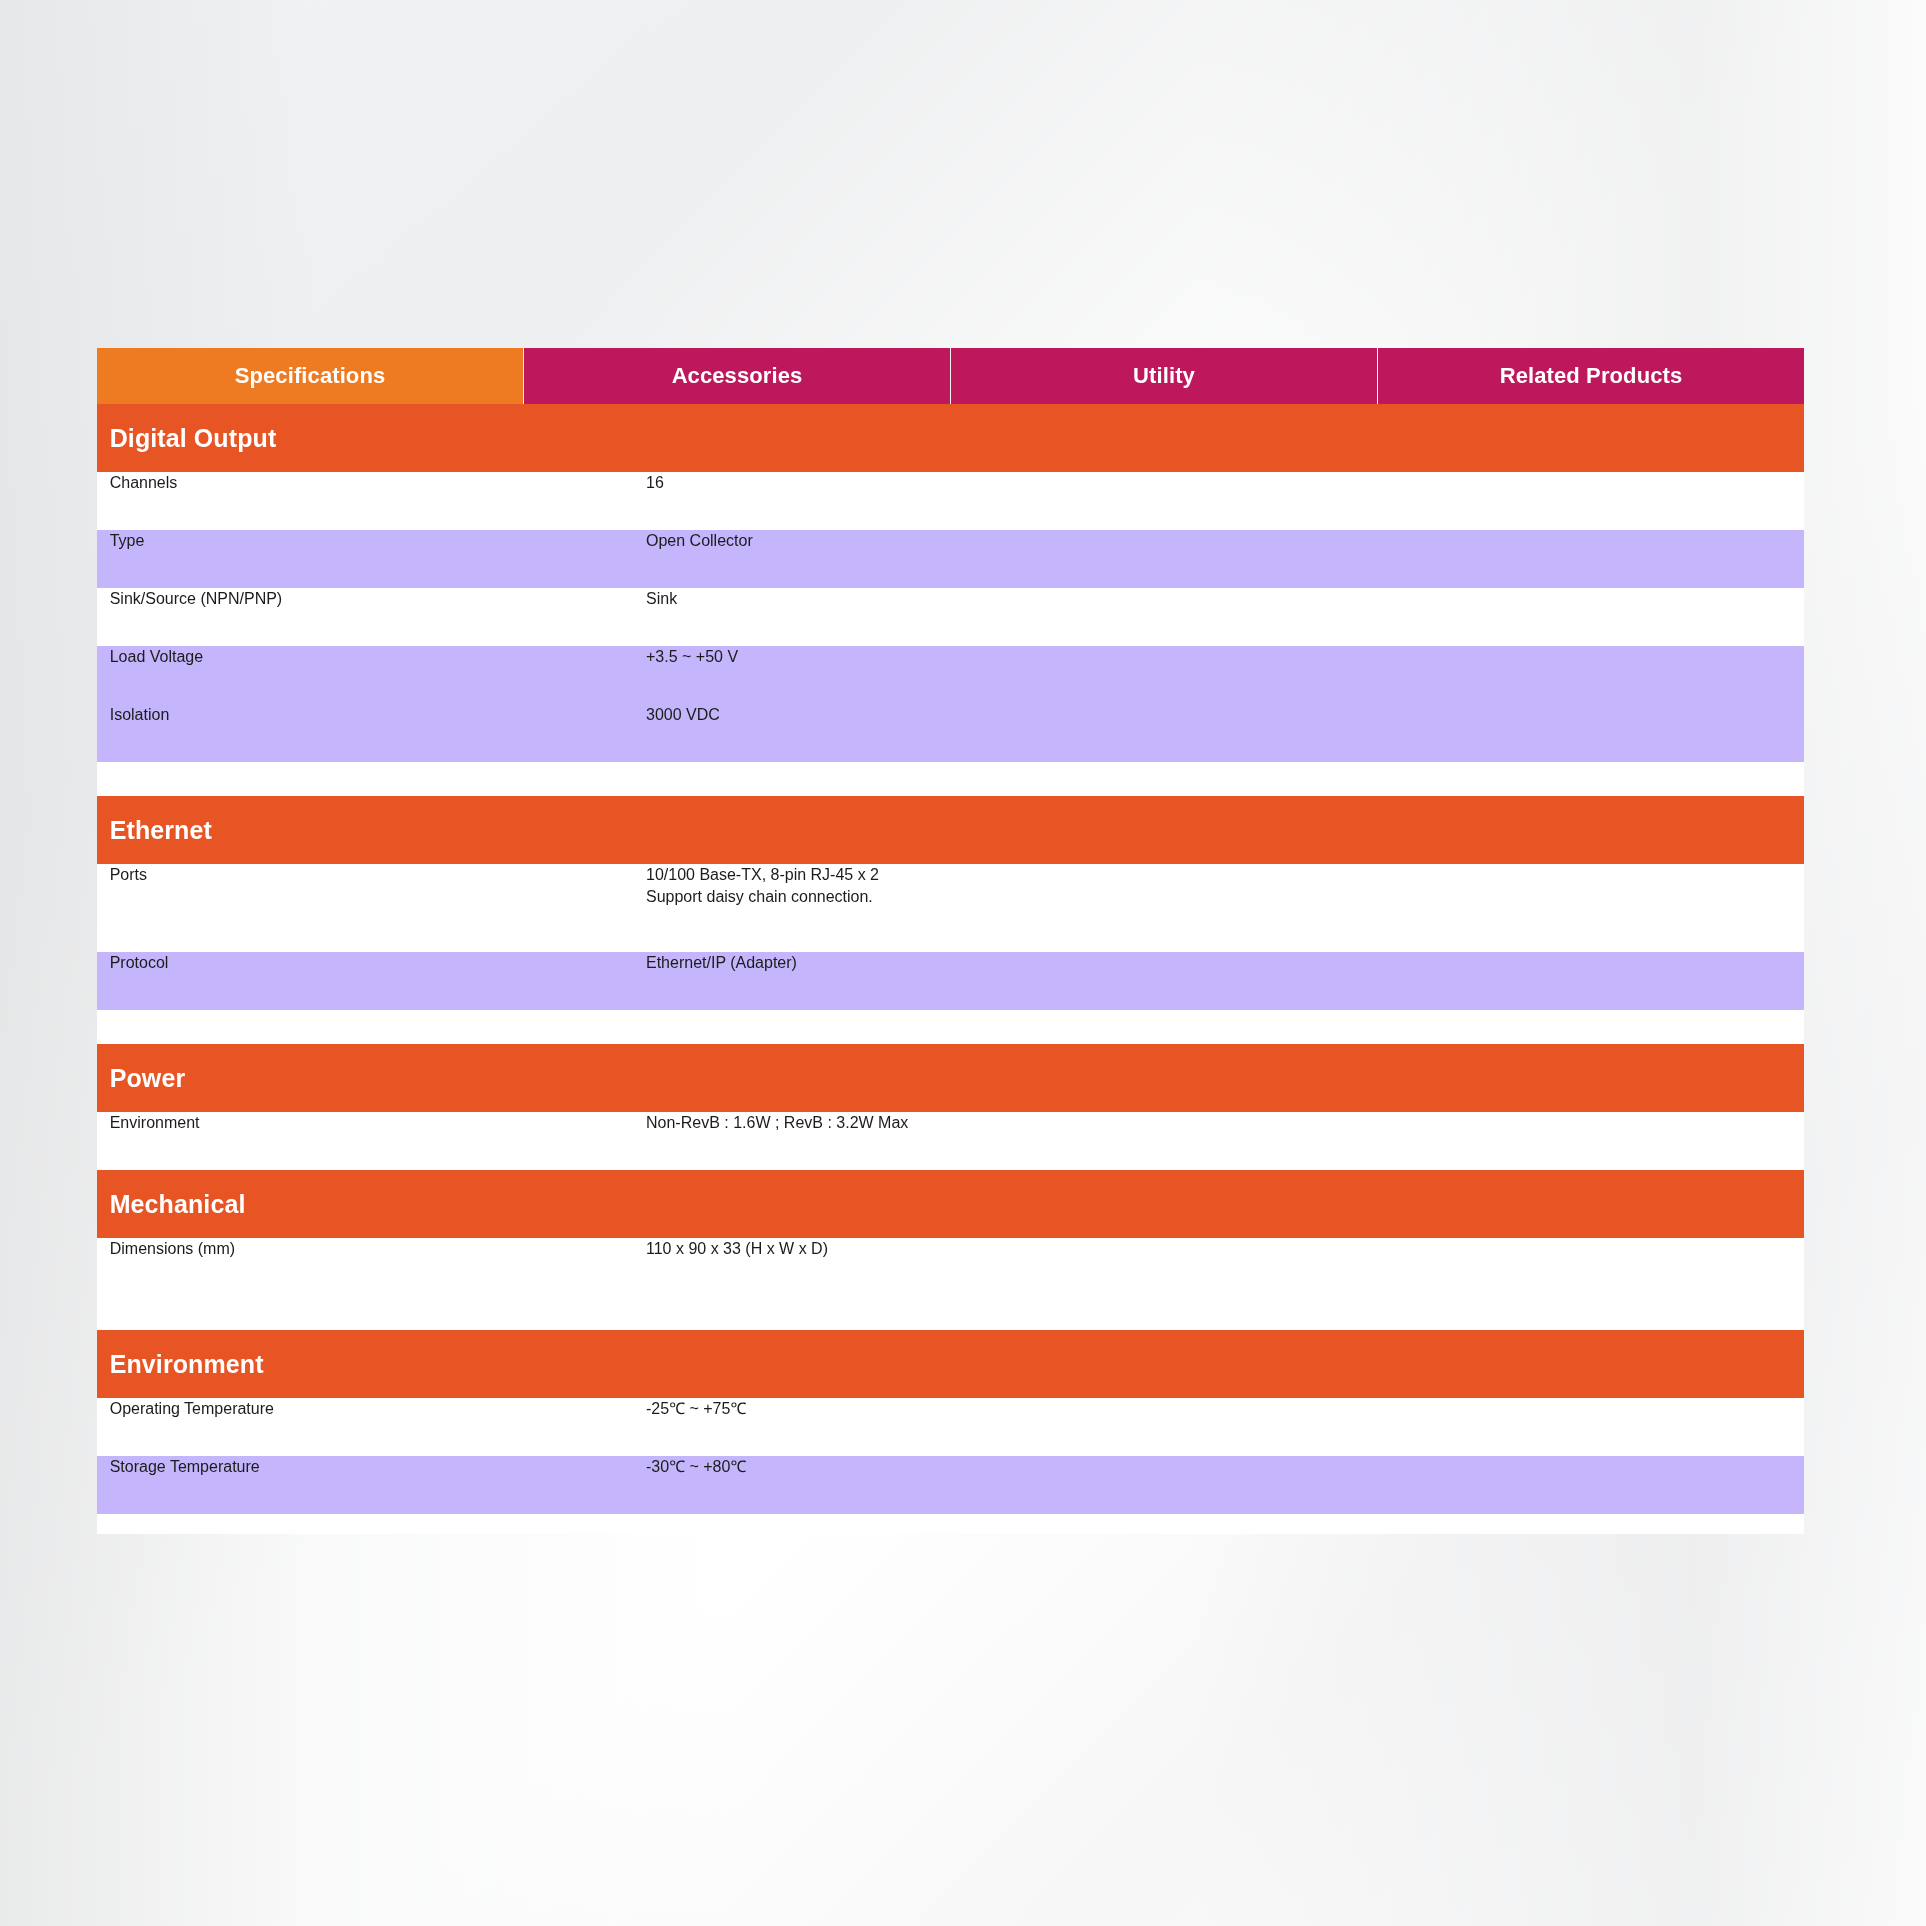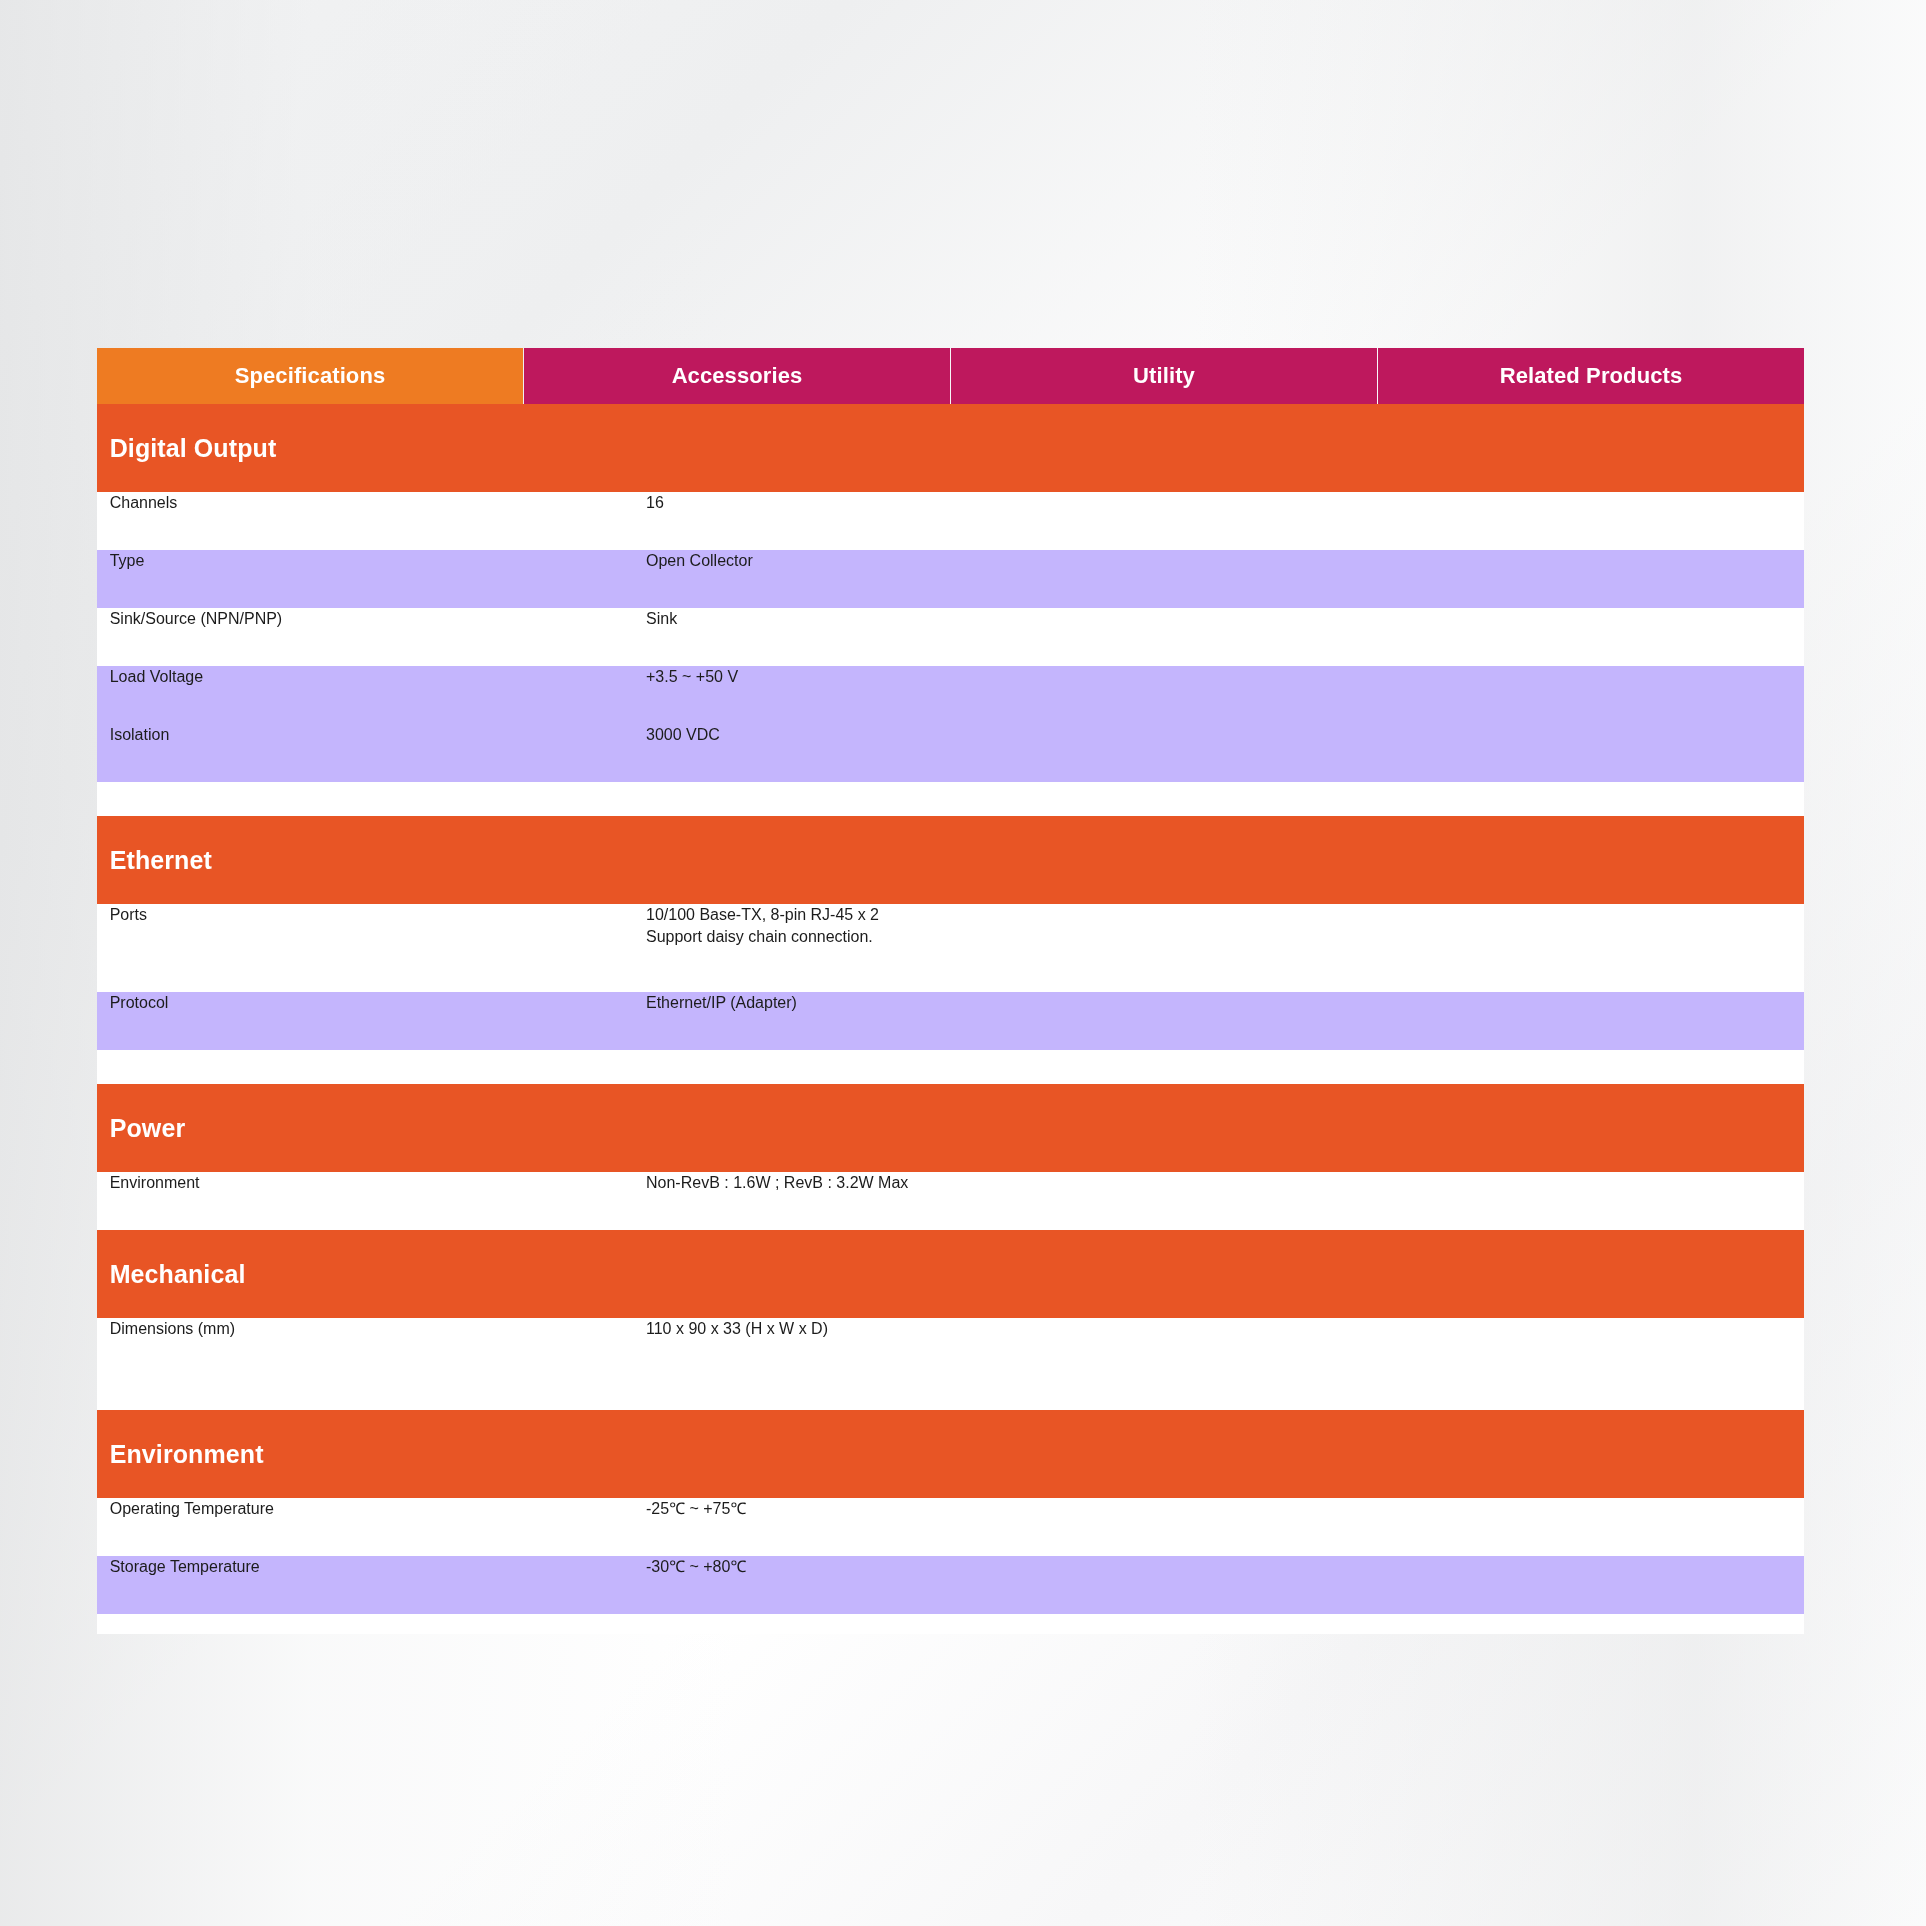--- a/index.html
+++ b/index.html
@@ -64,21 +64,21 @@
   }
 
   
   .spec-table { width: 100%; }
 
   .section-header {
     background: #e85525;
     color: #ffffff;
     font-size: 25px;
     font-weight: 600;
-    height: 88px;
+    height: 68px;
     display: flex;
     align-items: center;
     padding-left: 12.7px;
     letter-spacing: 0.1px;
   }
 
   .spec-row {
     display: flex;
     align-items: flex-start;
     min-height: 58px;

